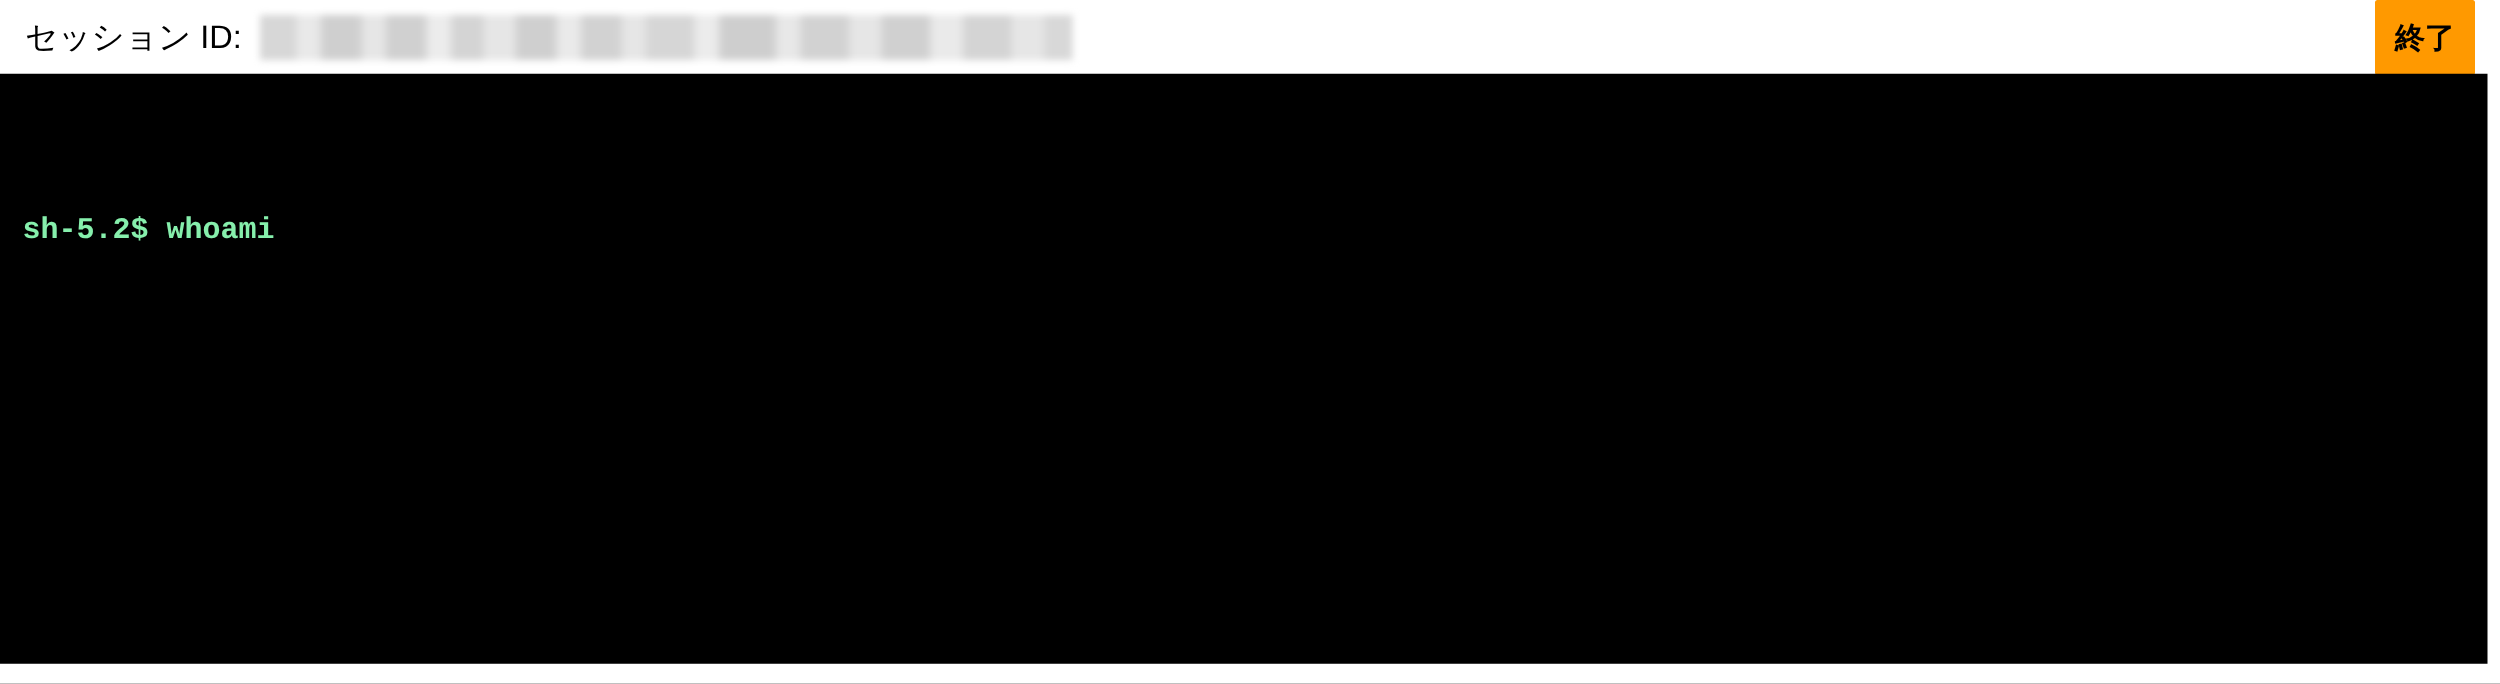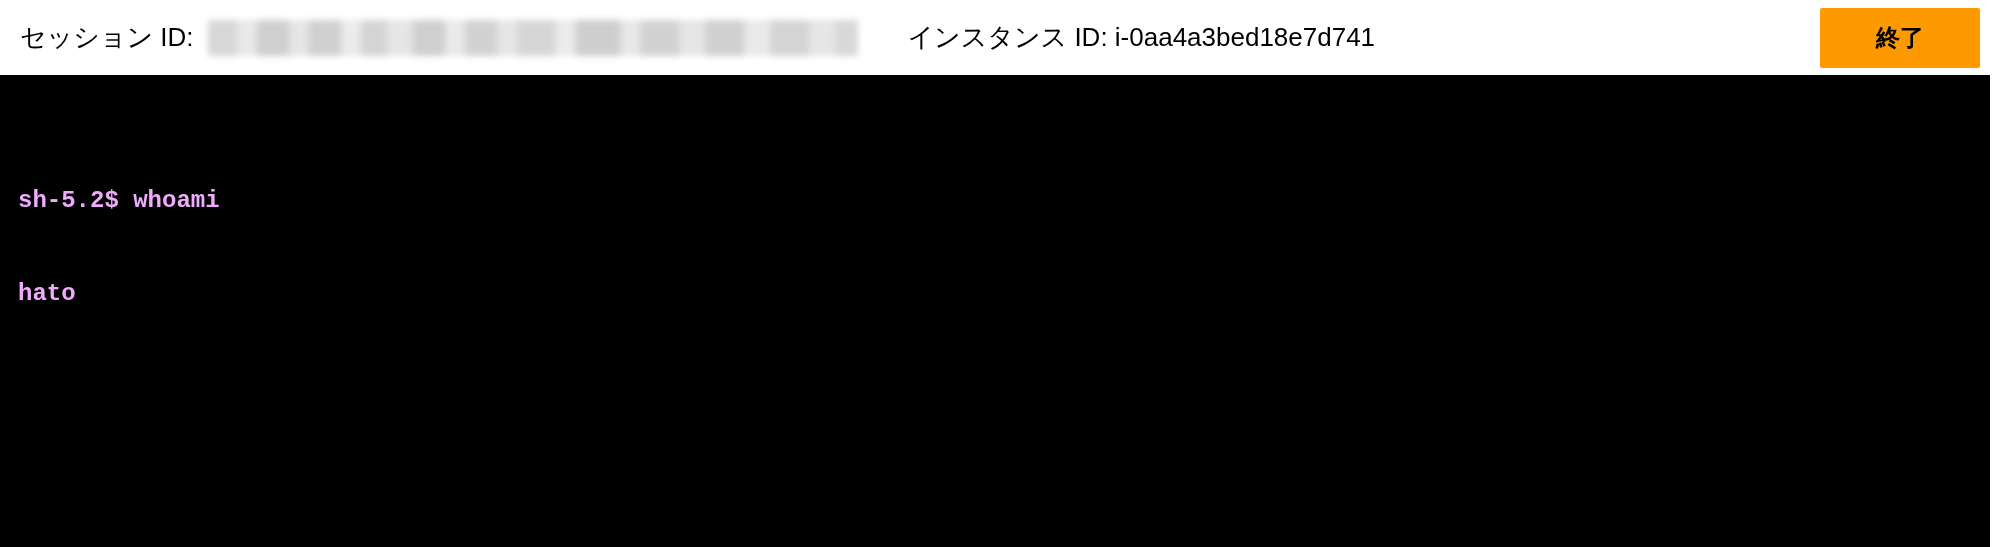--- a/index.html
+++ b/index.html
@@ -12,21 +12,21 @@
       background: #fff;
       width: 2000px;
       height: 547px;
       overflow: hidden;
     }
     .header {
       display: flex;
       align-items: center;
       padding: 12px 20px;
       background: #fff;
-      height: 75px;
+      height: 59px;
       gap: 10px;
     }
     .session-label {
       font-size: 26px;
       color: #000;
       white-space: nowrap;
     }
     .session-id-blur {
       display: inline-block;
       width: 650px;
@@ -56,52 +56,50 @@
     }
     .spacer {
       flex: 1;
     }
     .end-button {
       background: #ff9900;
       color: #000;
       border: none;
       font-size: 24px;
       font-weight: 700;
-      padding: 14px 56px;
+      padding: 14px 16px;
       cursor: pointer;
       border-radius: 2px;
       white-space: nowrap;
     }
     .terminal {
       background: #000;
-      color: #f0abfc;
+      color: #86efac;
       font-family: "Menlo", "Consolas", "Courier New", monospace;
       font-size: 24px;
       font-weight: 700;
       line-height: 1.28;
       padding: 50px 18px 18px 18px;
       height: 472px;
       white-space: pre;
       position: relative;
       margin-right: 10px;
     }
     .terminal-line {
       display: block;
     }
   </style>
 </head>
 <body>
 
 <div class="header">
   <span class="session-label">セッション ID:</span>
   <span class="session-id-blur"></span>
-  <span class="instance-label">インスタンス ID: i-0aa4a3bed18e7d741</span>
   <span class="spacer"></span>
   <button class="end-button">終了</button>
 </div>
 
 <div class="terminal">
   <span class="terminal-line">sh-5.2$ whoami</span>
-  <span class="terminal-line">hato</span>
   
   
   
 </div>
 
 </body></html>

